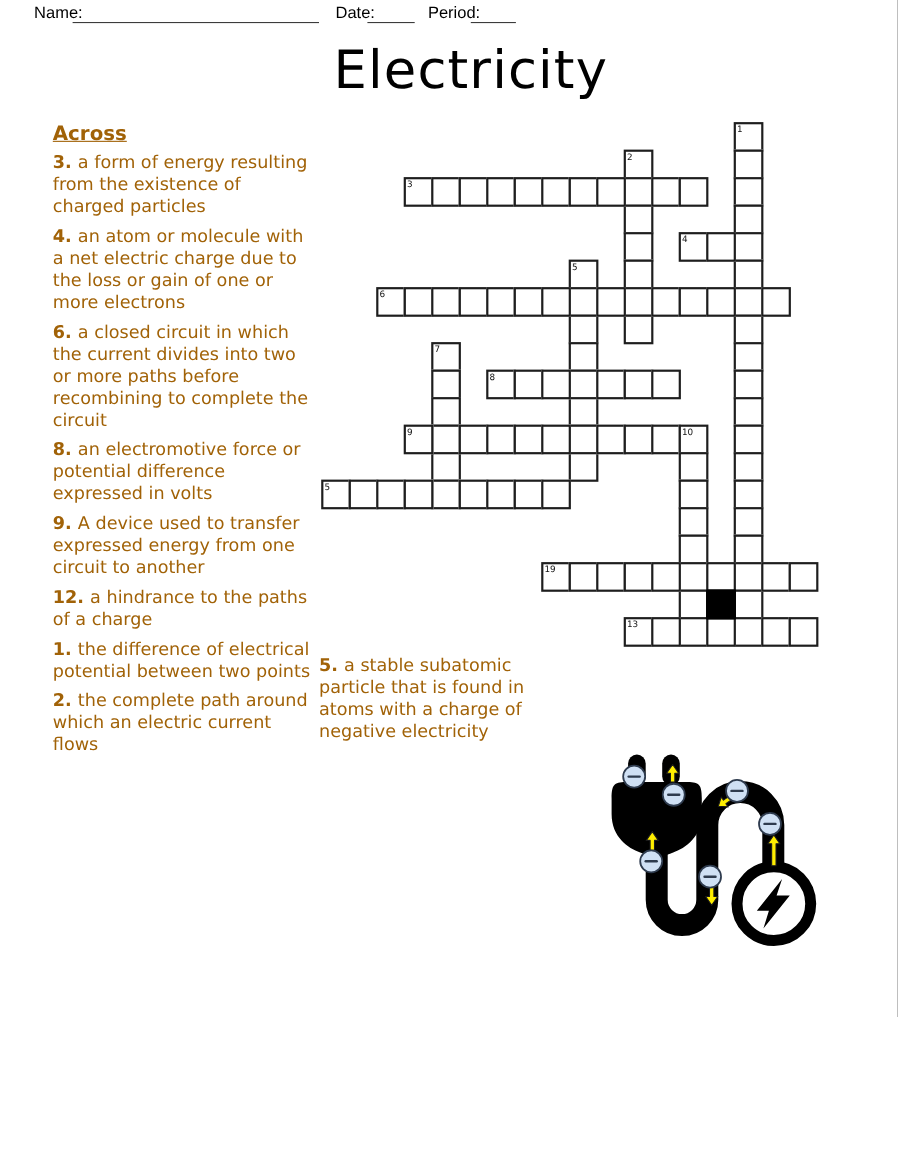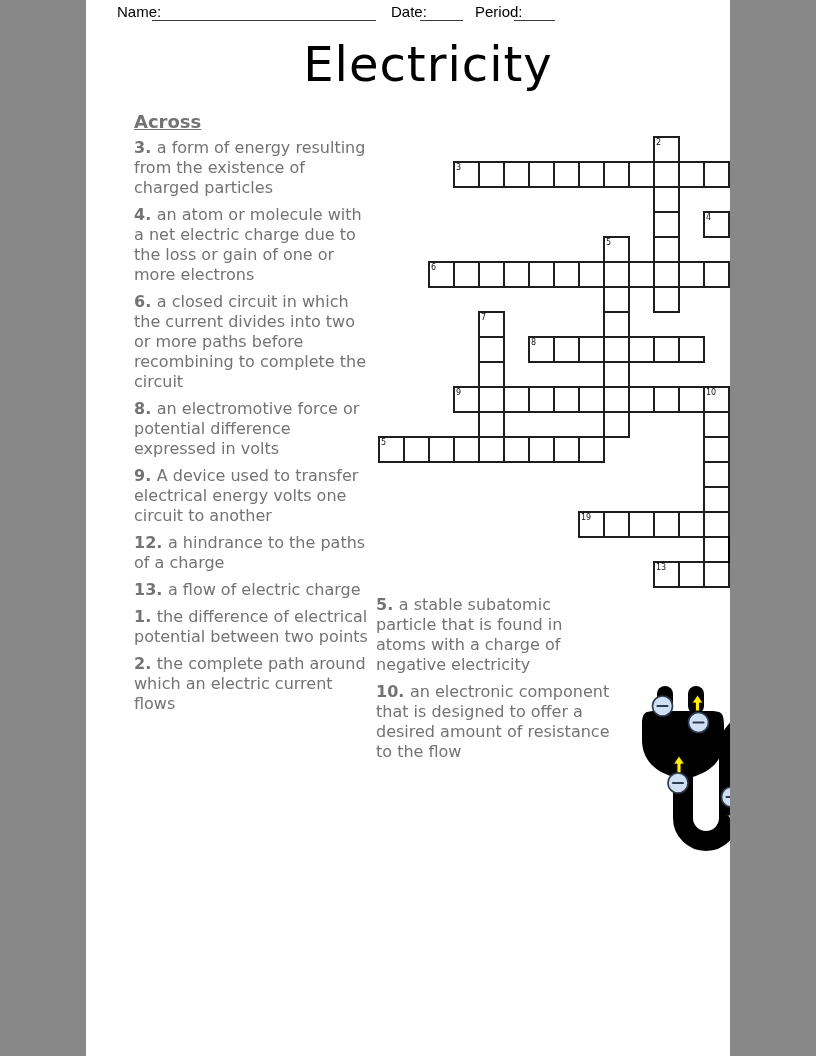--- a/index.html
+++ b/index.html
@@ -1,34 +1,34 @@
 <!DOCTYPE html>
 <html style="--grid-line: #1e1e1e; --ink: #000000; --electron-fill: #cfe0f4; --electron-stroke: #2e3b4e; --arrow-fill: #ffee00;"><head>
 <meta charset="utf-8">
 <style>
   html,body{margin:0;padding:0;background:#888;}
   .page{
-    position:relative;width:644px;height:1056px;background:#ffffff;
+    position:relative;width:816px;height:1056px;background:#ffffff;
     margin:0 auto;overflow:hidden;color:#000;
     font-family:"DejaVu Sans",sans-serif;
   }
   
   .hdr-label{
     position:absolute;top:3px;font:15px/18px "Liberation Sans",sans-serif;color:#000;
   }
   .hdr-line{
     position:absolute;top:6px;height:14px;border-bottom:1.6px solid #3c3c3c;
   }
   
   .title{
     position:absolute;left:0;top:33px;width:100%;text-align:center;
     font:400 48px/62px "DejaVu Sans",sans-serif;color:#000;letter-spacing:1px;padding-left:20px;
   }
   
-  .clue-col{position:absolute;color:#737373;}
+  .clue-col{position:absolute;color:#a16207;}
   .clue-col.left{left:48px;top:111px;width:236px;}
   .clue-col.middle{left:290px;top:595px;width:234px;}
   .clue-heading{
     font:700 18px/21px "DejaVu Sans",sans-serif;text-decoration:underline;
     margin:0 0 6px 0;
   }
   .clue-heading.down-h{margin-top:4px;}
   .clue{font:16px/20px "DejaVu Sans",sans-serif;margin:0 0 7px 0;}
   .clue-num{font-weight:700;}
   
@@ -65,34 +65,32 @@
 
   <div class="title">Electricity</div>
 
   <div class="clue-col left">
     <h2 class="clue-heading">Across</h2>
     <div>
         <p class="clue"><span class="clue-num">3. </span><span>a form of energy resulting from the existence of charged particles</span></p>
         <p class="clue"><span class="clue-num">4. </span><span>an atom or molecule with a net electric charge due to the loss or gain of one or more electrons</span></p>
         <p class="clue"><span class="clue-num">6. </span><span>a closed circuit in which the current divides into two or more paths before recombining to complete the circuit</span></p>
         <p class="clue"><span class="clue-num">8. </span><span>an electromotive force or potential difference expressed in volts</span></p>
-        <p class="clue"><span class="clue-num">9. </span><span>A device used to transfer electrical energy volts one circuit to another</span></p>
+        <p class="clue"><span class="clue-num">9. </span><span>A device used to transfer expressed energy from one circuit to another</span></p>
         <p class="clue"><span class="clue-num">12. </span><span>a hindrance to the paths of a charge</span></p>
-        <p class="clue"><span class="clue-num">13. </span><span>a flow of electric charge</span></p>
       </div>
     <div>
         <p class="clue"><span class="clue-num">1. </span><span>the difference of electrical potential between two points</span></p>
         <p class="clue"><span class="clue-num">2. </span><span>the complete path around which an electric current flows</span></p>
       </div>
   </div>
 
   <div class="clue-col middle">
     <div>
         <p class="clue"><span class="clue-num">5. </span><span>a stable subatomic particle that is found in atoms with a charge of negative electricity</span></p>
-        <p class="clue"><span class="clue-num">10. </span><span>an electronic component that is designed to offer a desired amount of resistance to the flow</span></p>
       </div>
   </div>
 
   <div id="crossword" style="left: 292px; top: 111px;">
       <div class="cw-cell" style="left: 375px; top: 0px;">
         <span class="cw-num">1</span>
       </div>
       <div class="cw-cell" style="left: 375px; top: 25px;"></div>
       <div class="cw-cell" style="left: 375px; top: 50px;"></div>
       <div class="cw-cell" style="left: 375px; top: 75px;"></div>

